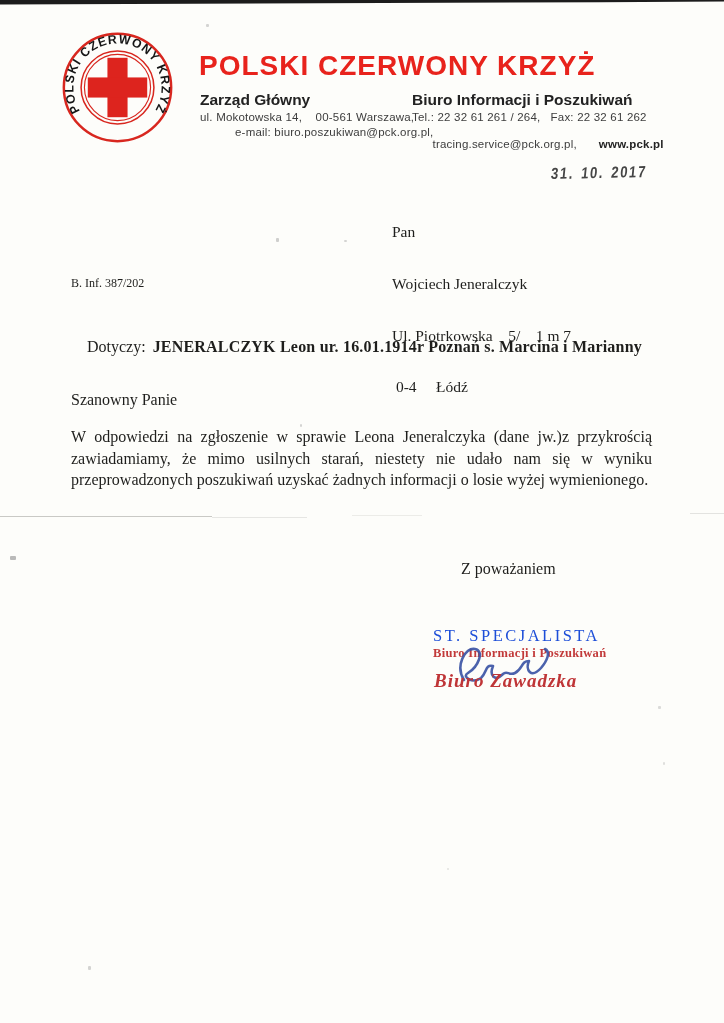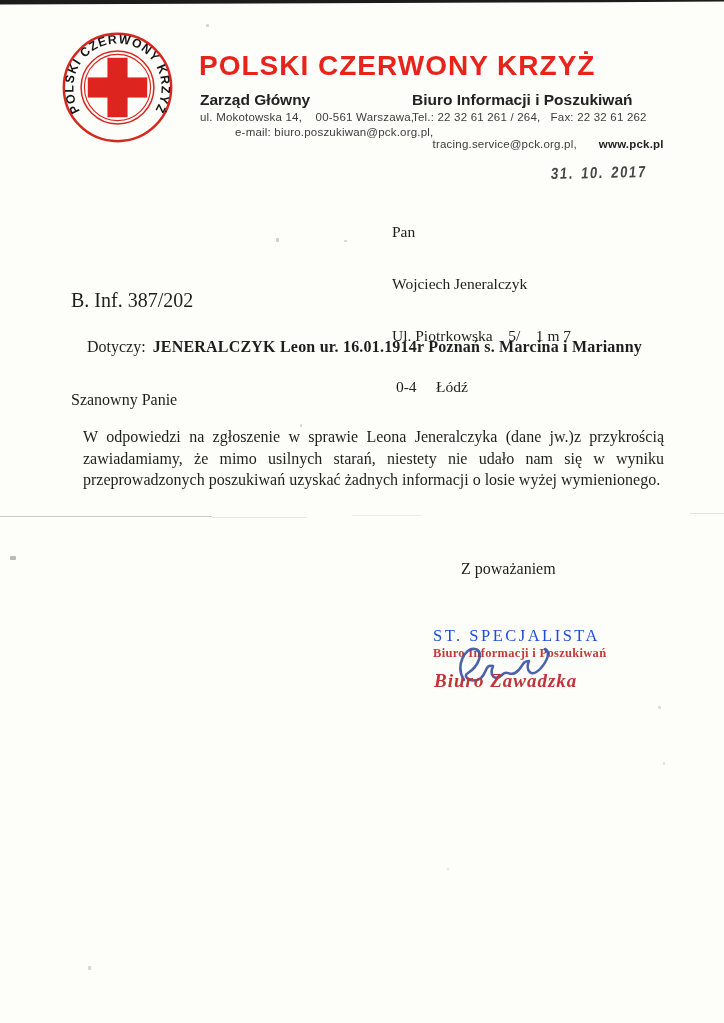--- a/index.html
+++ b/index.html
@@ -44,28 +44,28 @@
   .stamp{
     position:absolute;top:165px;left:552px;
     font-family:"Liberation Sans",sans-serif;font-weight:bold;font-size:16px;
     color:#454545;letter-spacing:2px;word-spacing:2px;white-space:pre;
     transform:rotate(-1.2deg) skewX(-7deg) scaleX(.82);transform-origin:left top;
   }
   
   .recipient{position:absolute;top:189px;left:392px;font-size:15.5px;
     line-height:17.2px;white-space:pre;}
   
-  .ref{position:absolute;top:289px;left:71px;font-size:20px;white-space:pre;}
+  .ref{position:absolute;top:276px;left:71px;font-size:12px;white-space:pre;}
   .subject{position:absolute;top:320px;left:71px;font-size:16px;white-space:pre;text-align:center;}
   .subject .lbl{margin-right:7px;}
   .subject b{letter-spacing:.2px;}
   .salutation{position:absolute;top:391px;left:71px;font-size:16px;}
   
   .body-par{position:absolute;top:426px;left:71px;width:581px;
-    font-size:16px;line-height:21.6px;margin-left:12px;}
+    font-size:16px;line-height:21.6px;}
   .jline{text-align:justify;text-align-last:justify;}
   .lline{text-align:left;}
   .closing{position:absolute;top:560px;left:461px;font-size:16px;}
   
   .sig-title{
     position:absolute;top:626px;left:433px;font-size:16.5px;font-weight:normal;
     letter-spacing:2.5px;color:#1d4ed8;white-space:pre;
   }
   .sig-office{
     position:absolute;top:646px;left:433px;font-size:12.5px;font-weight:bold;

